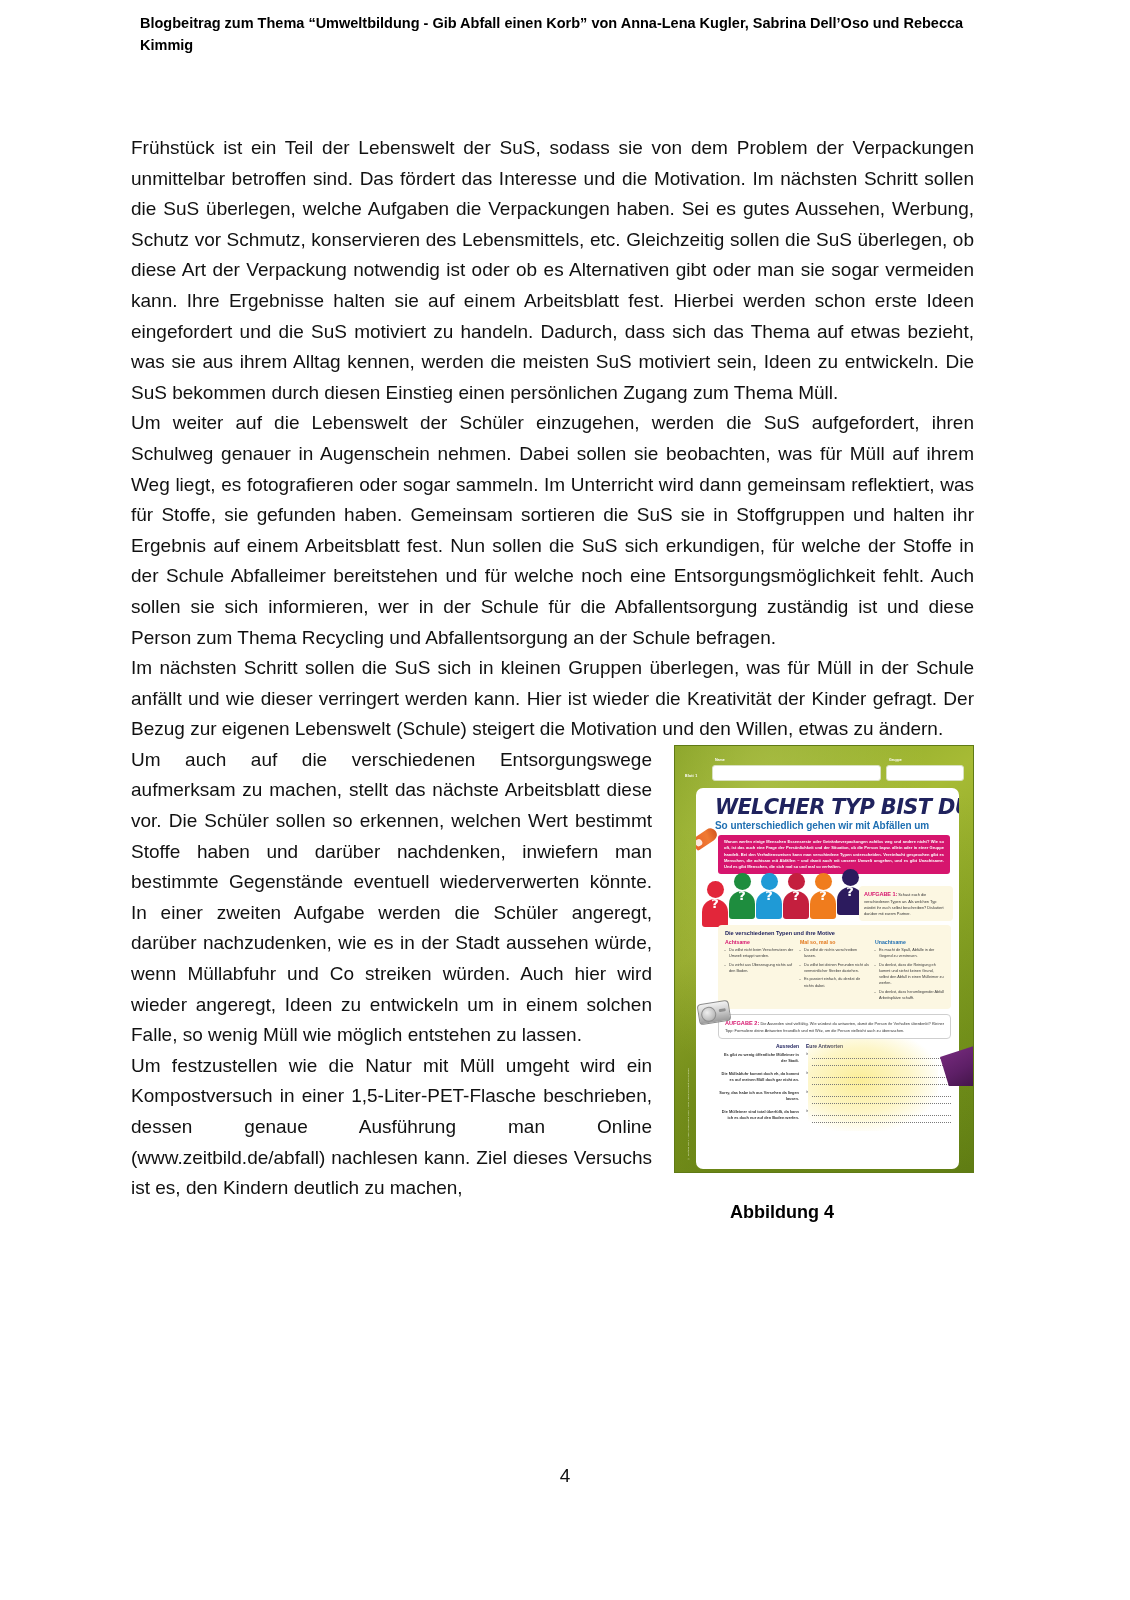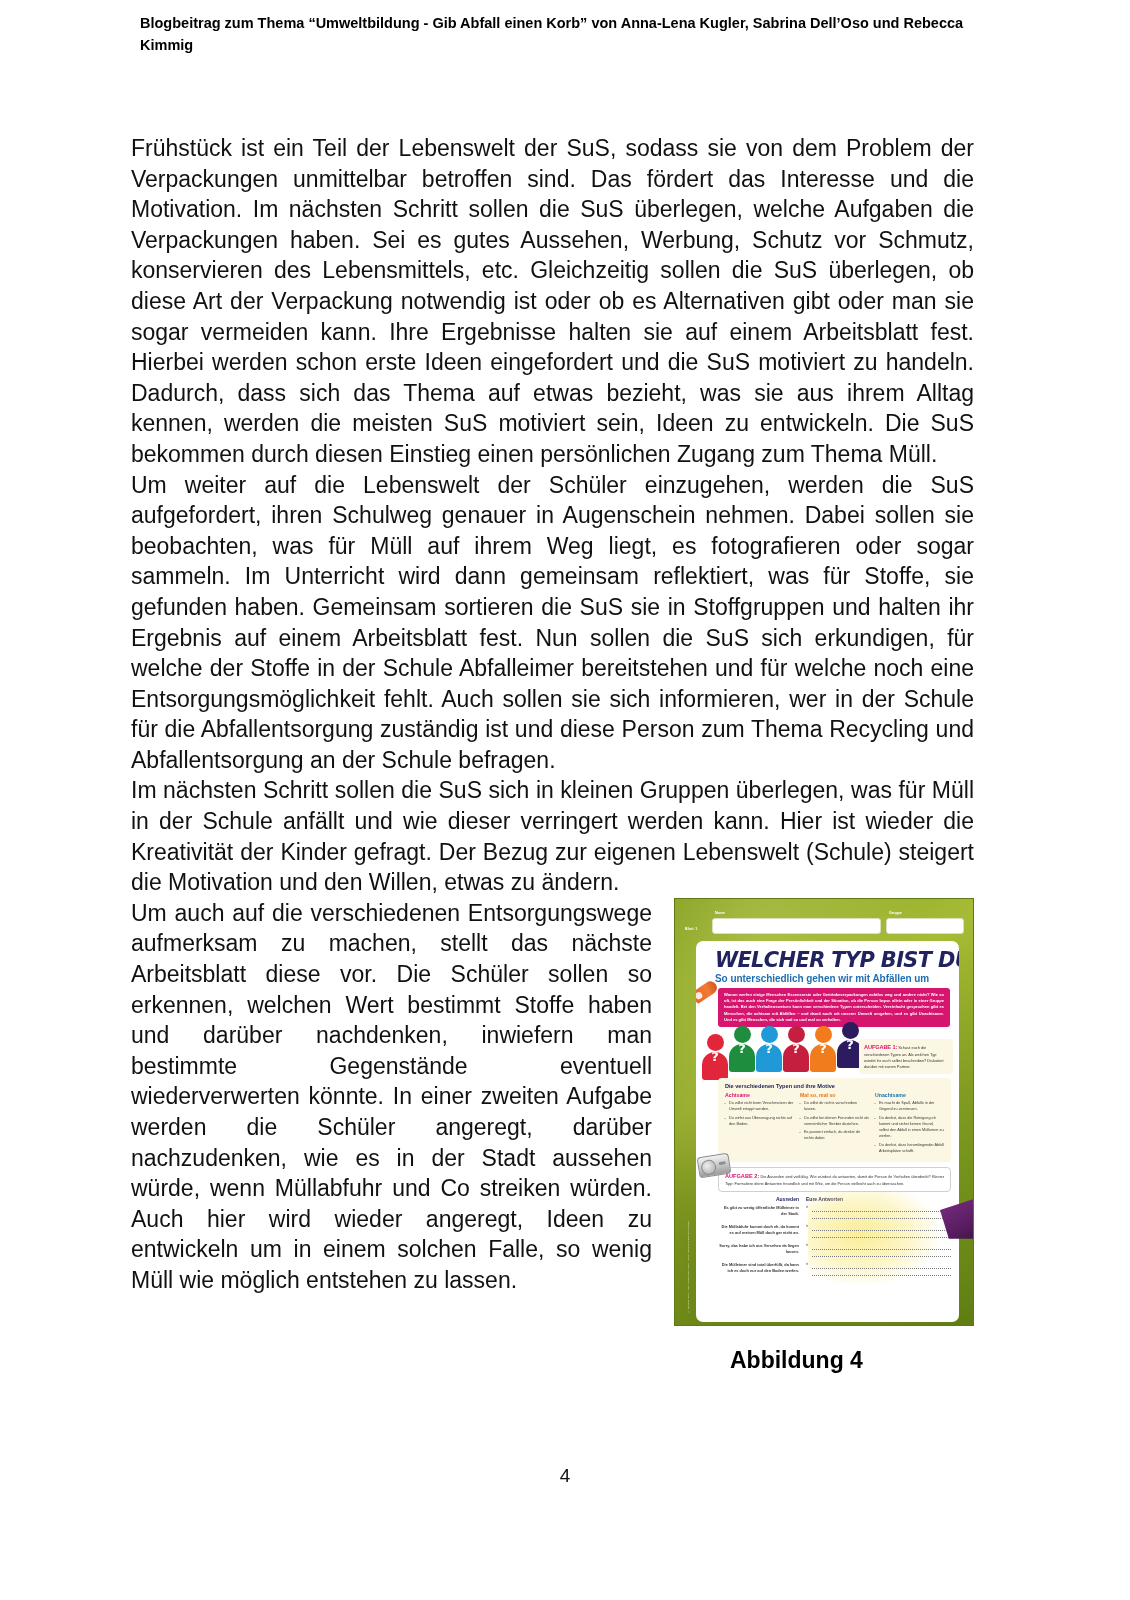--- a/index.html
+++ b/index.html
@@ -39,21 +39,21 @@
   
   .content {
     position: absolute;
     top: 133px;
     left: 131px;
     width: 843px;
   }
 
   p.body-par {
     margin: 0;
-    font-size: 23px;
+    font-size: 19px;
     line-height: 30.6px;
     text-align: justify;
     text-justify: inter-word;
     color: #111;
     -webkit-hyphens: none;
     hyphens: none;
   }
   p.body-par:last-child { margin-bottom: 0; }
 
   
@@ -414,22 +414,22 @@
     writing-mode: vertical-rl;
     transform: rotate(180deg);
     letter-spacing: .15px;
     z-index: 8;
     white-space: nowrap;
     opacity: .9;
   }
 
   
   .figure-caption {
-    margin-top: 21px;
-    font-size: 23px;
+    margin-top: 29px;
+    font-size: 18px;
     font-weight: bold;
     color: #000;
     text-align: left;
     padding-left: 56px;
   }
 
   
   .page-number {
     position: absolute;
     left: 0; right: 0;
@@ -591,17 +591,18 @@
         </div>
 
         <div class="ws-flap"></div>
         <div class="ws-credit">© Zeitbild 2012 – Gib Abfall einen Korb – Das Abfall-Lernheft für Schüler</div>
       </div>
 
       <div class="figure-caption">Abbildung 4</div>
     </div>
 
     <p class="body-par">Um auch auf die verschiedenen Entsorgungswege aufmerksam zu machen, stellt das nächste Arbeitsblatt diese vor. Die Schüler sollen so erkennen, welchen Wert bestimmt Stoffe haben und darüber nachdenken, inwiefern man bestimmte Gegenstände eventuell wiederverwerten könnte. In einer zweiten Aufgabe werden die Schüler angeregt, darüber nachzudenken, wie es in der Stadt aussehen würde, wenn Müllabfuhr und Co streiken würden. Auch hier wird wieder angeregt, Ideen zu entwickeln um in einem solchen Falle, so wenig Müll wie möglich entstehen zu lassen.</p>
+    <p class="body-par">Um festzustellen wie die Natur mit Müll umgeht wird ein Kompostversuch in einer 1,5-Liter-PET-Flasche beschrieben, dessen genaue Ausführung man Online (www.zeitbild.de/abfall) nachlesen kann. Ziel dieses Versuchs ist es, den Kindern deutlich zu machen,</p>
 
   </div>
 
   <div class="page-number">4</div>
 </div>
 
 </body></html>

